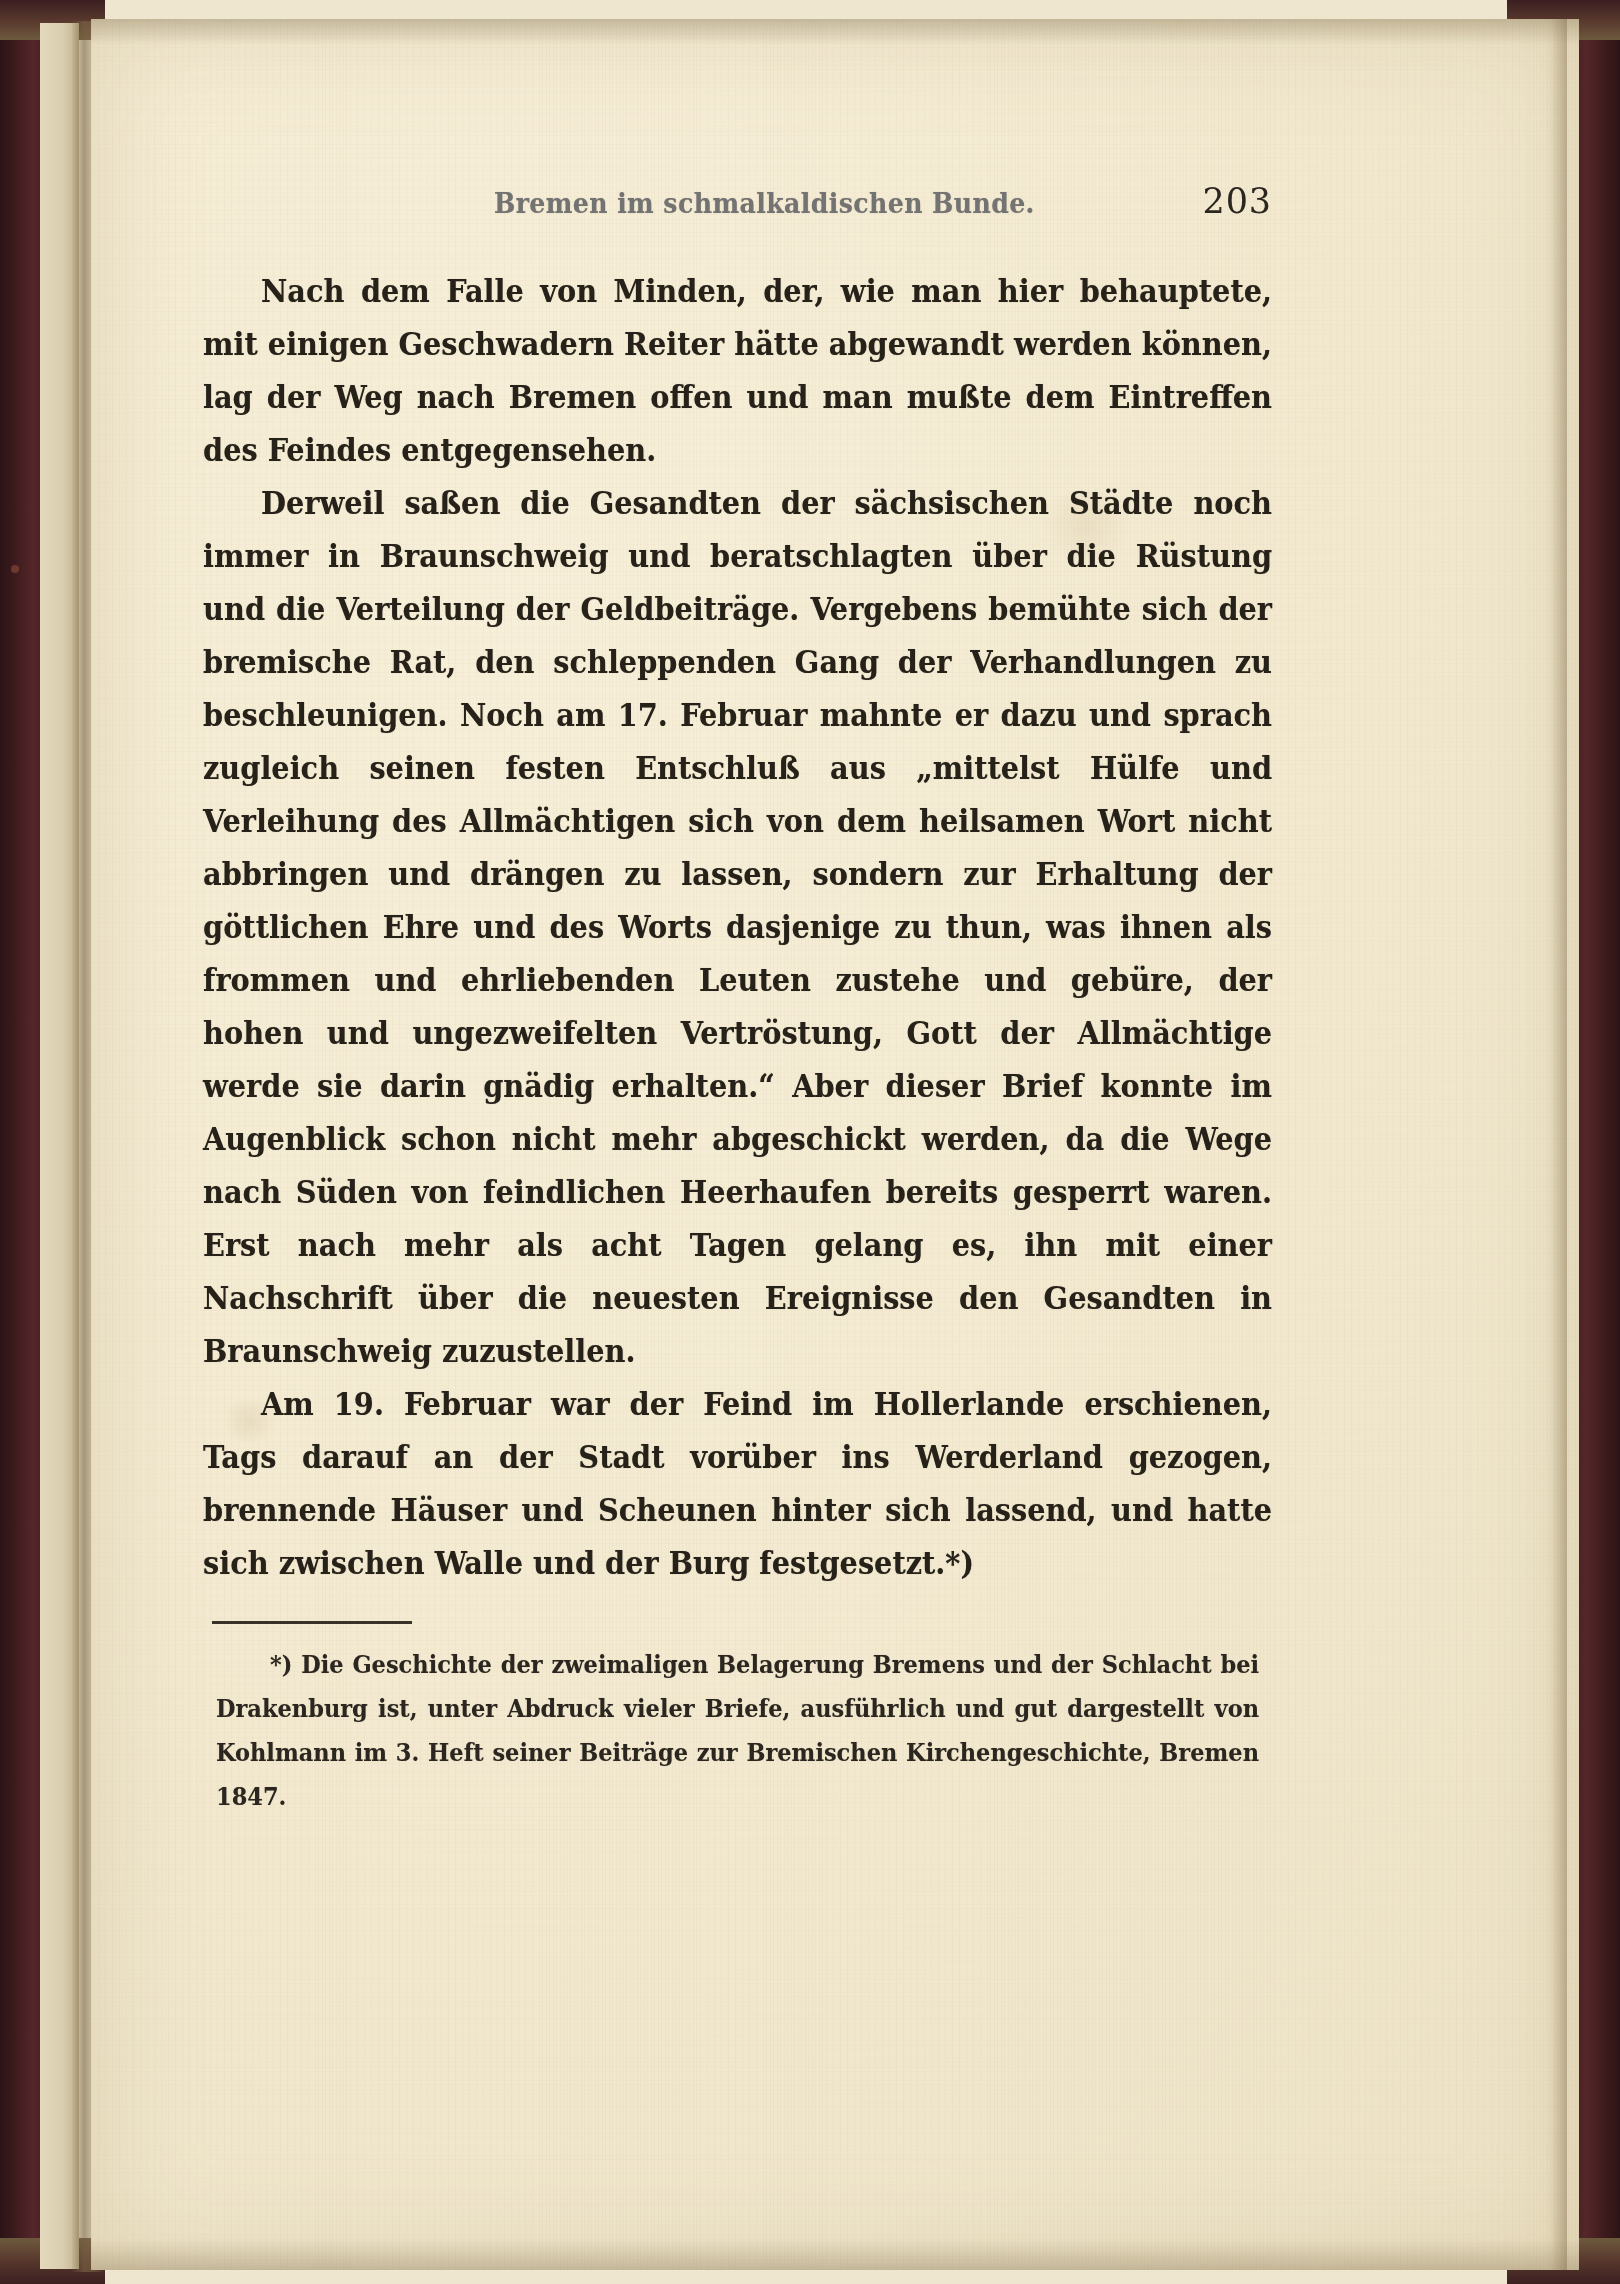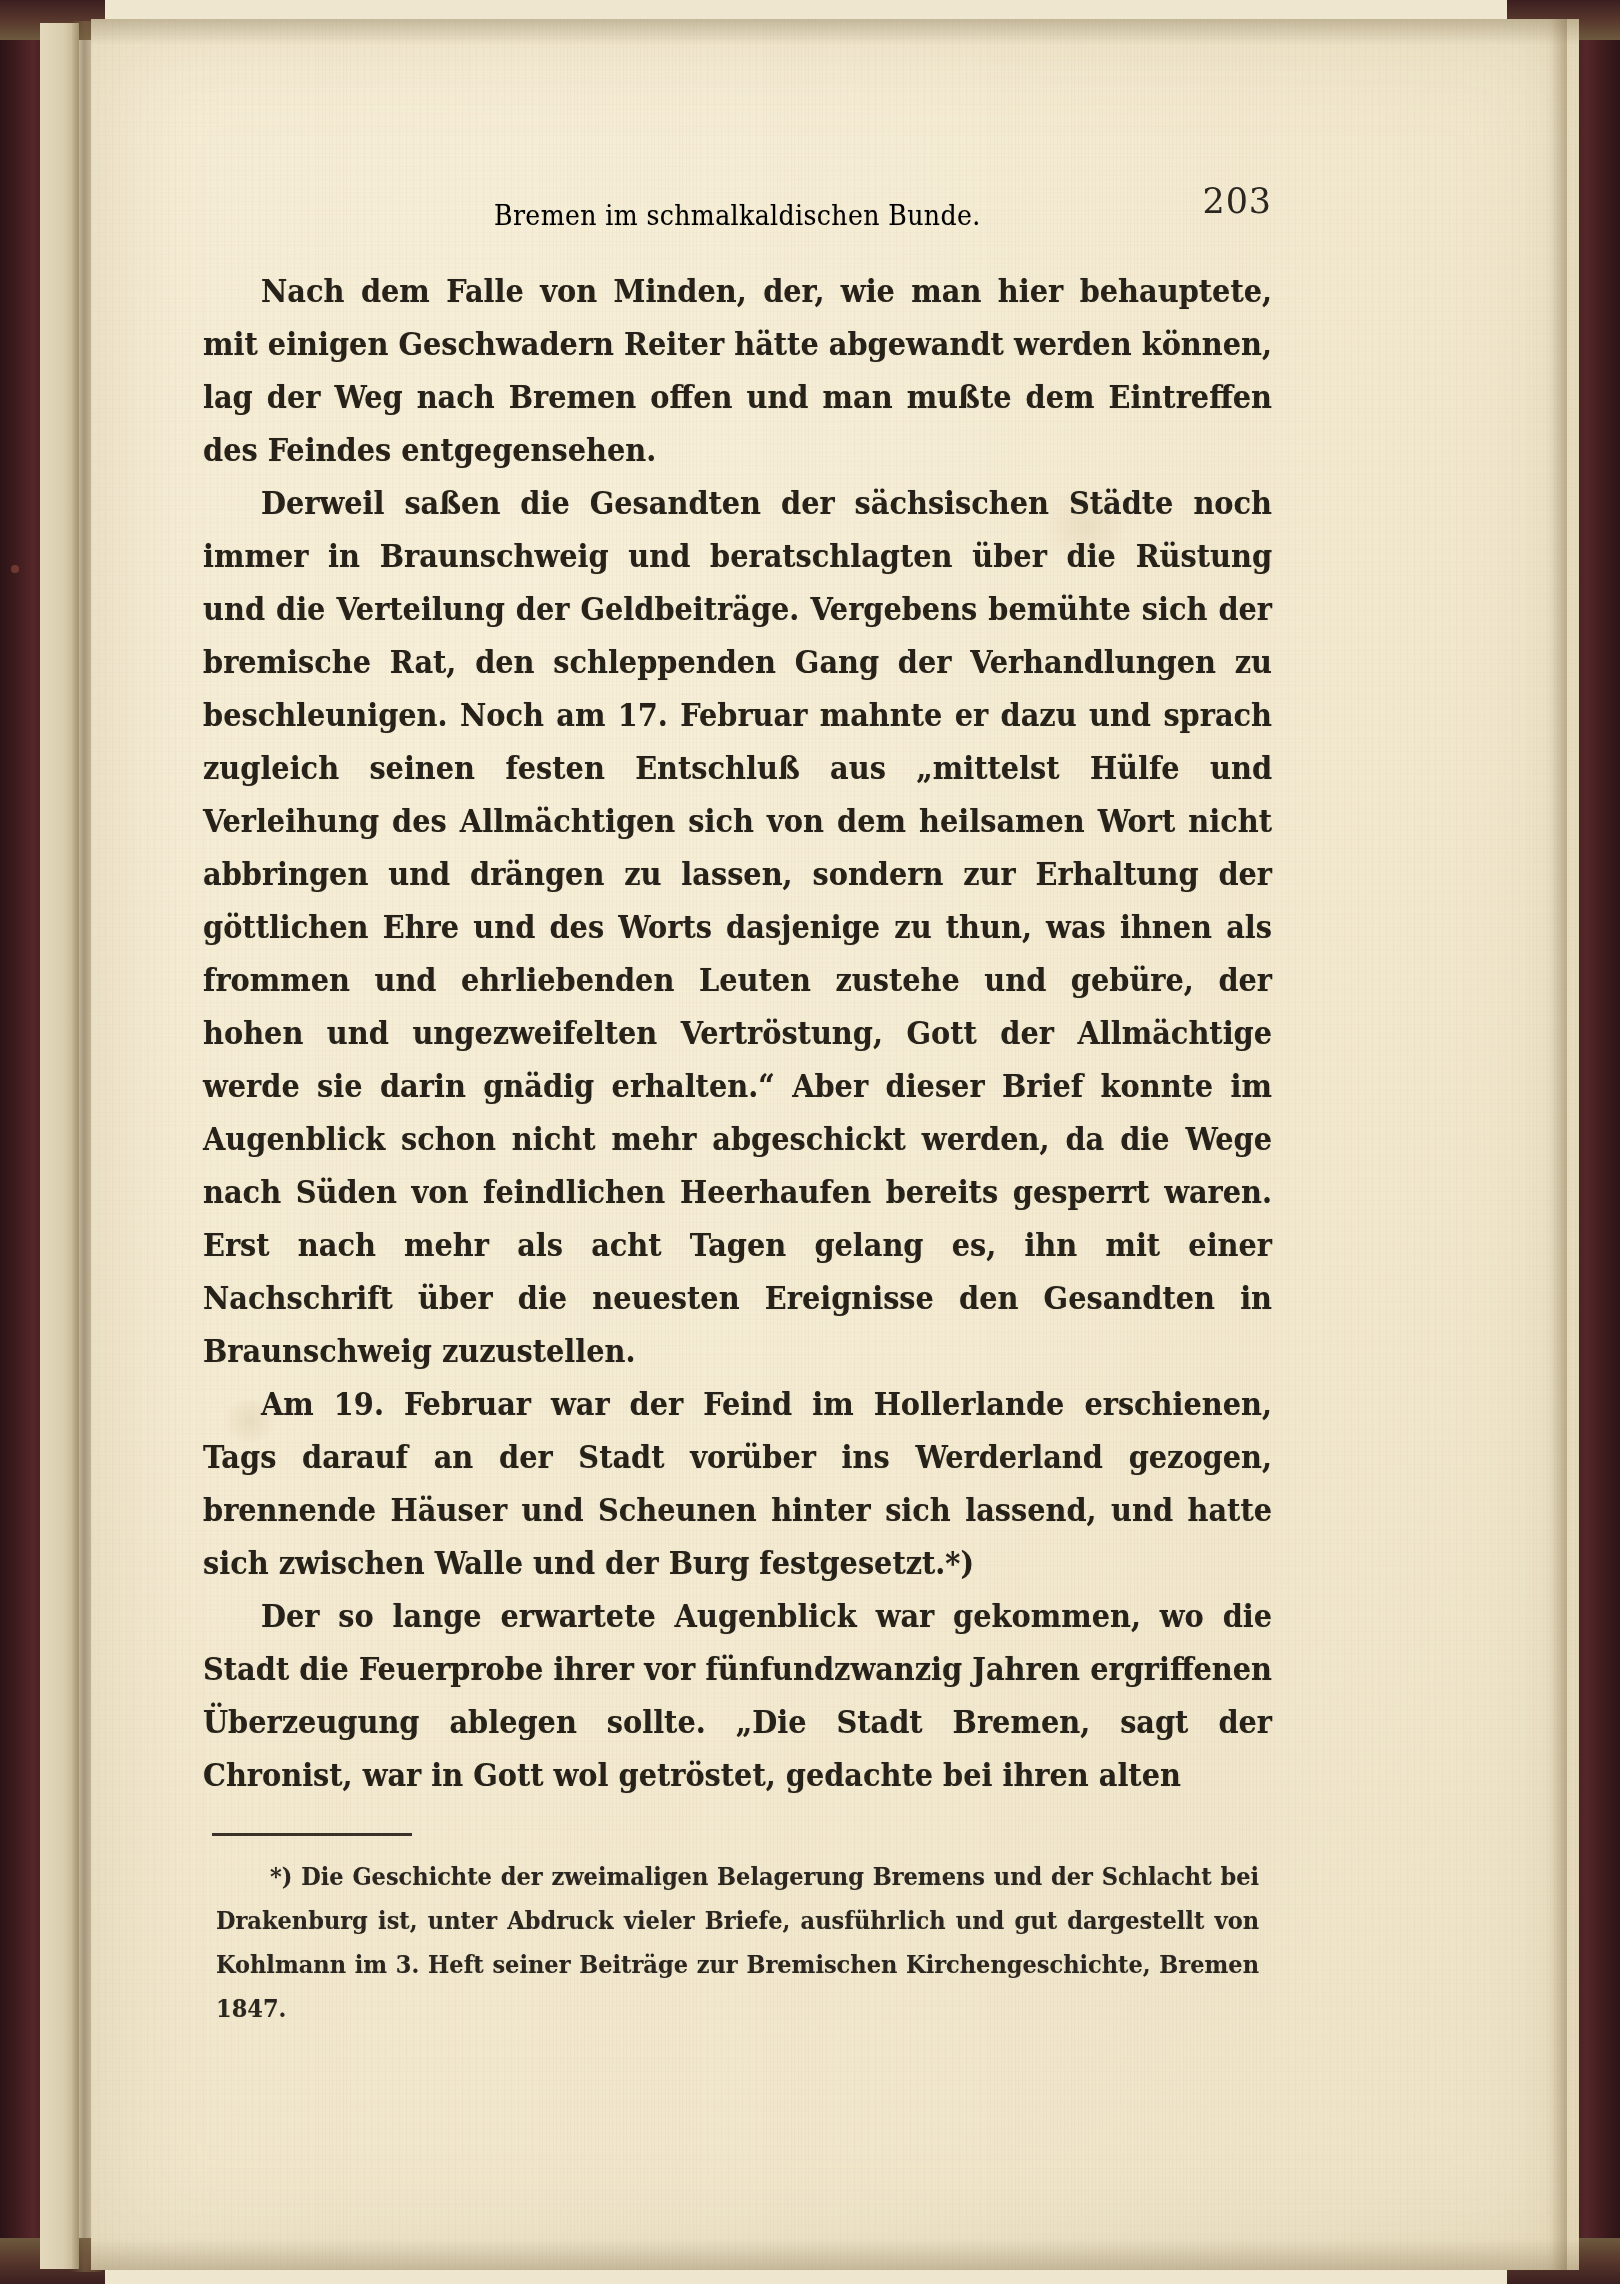--- a/index.html
+++ b/index.html
@@ -131,25 +131,25 @@
   }
 
   .running-head {
     position: relative;
     height: 56px;
     margin-bottom: 24.5px;
   }
   .running-title {
     position: absolute;
     left: 291px;
-    top: 15px;
+    top: 3px;
     font-size: 28px;
     letter-spacing: 0.4px;
-    color: #000000;
-    font-weight: 400;
+    color: #737373;
+    font-weight: 700;
     font-family: "DejaVu Serif", "Liberation Serif", serif;
     font-variant: normal;
     text-shadow: 0 0 0.9px rgba(60,50,34,0.35);
   }
   .folio {
     position: absolute;
     right: 0;
     top: -3.5px;
     font-size: 35px;
     color: #2b2720;
@@ -221,21 +221,20 @@
 
     <div class="running-head">
       <div class="running-title frak">Bremen im schmalkaldischen Bunde.</div>
       <div class="folio">203</div>
     </div>
 
     <div class="body">
       <p class="frak">Nach dem Falle von Minden, der, wie man hier behauptete, mit einigen Geschwadern Reiter hätte abgewandt werden können, lag der Weg nach Bremen offen und man mußte dem Eintreffen des Feindes entgegensehen.</p>
       <p class="frak">Derweil saßen die Gesandten der sächsischen Städte noch immer in Braunschweig und beratschlagten über die Rüstung und die Verteilung der Geldbeiträge. Vergebens bemühte sich der bremische Rat, den schleppenden Gang der Verhandlungen zu beschleunigen. Noch am 17. Februar mahnte er dazu und sprach zugleich seinen festen Entschluß aus „mittelst Hülfe und Verleihung des Allmächtigen sich von dem heilsamen Wort nicht abbringen und drängen zu lassen, sondern zur Erhaltung der göttlichen Ehre und des Worts dasjenige zu thun, was ihnen als frommen und ehrliebenden Leuten zustehe und gebüre, der hohen und ungezweifelten Vertröstung, Gott der Allmächtige werde sie darin gnädig erhalten.“ Aber dieser Brief konnte im Augenblick schon nicht mehr abgeschickt werden, da die Wege nach Süden von feindlichen Heerhaufen bereits gesperrt waren. Erst nach mehr als acht Tagen gelang es, ihn mit einer Nachschrift über die neuesten Ereignisse den Gesandten in Braunschweig zuzustellen.</p>
       <p class="frak">Am 19. Februar war der Feind im Hollerlande erschienen, Tags darauf an der Stadt vorüber ins Werderland gezogen, brennende Häuser und Scheunen hinter sich lassend, und hatte sich zwischen Walle und der Burg festgesetzt.*)</p>
-      <p class="frak">Der so lange erwartete Augenblick war gekommen, wo die Stadt die Feuerprobe ihrer vor fünfundzwanzig Jahren ergriffenen Überzeugung ablegen sollte. „Die Stadt Bremen, sagt der Chronist, war in Gott wol getröstet, gedachte bei ihren alten</p>
     </div>
 
     <div class="fn-rule"></div>
 
     <div class="footnote">
       <p class="frak">*) Die Geschichte der zweimaligen Belagerung Bremens und der Schlacht bei Drakenburg ist, unter Abdruck vieler Briefe, ausführlich und gut dargestellt von Kohlmann im 3. Heft seiner Beiträge zur Bremischen Kirchengeschichte, Bremen 1847.</p>
     </div>
 
   </div>
 </div>

